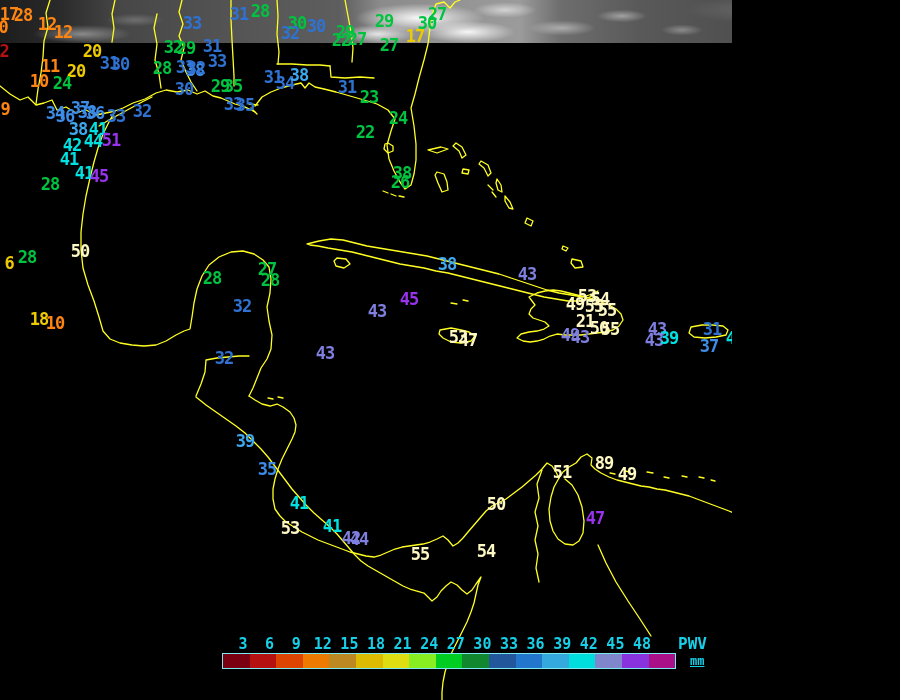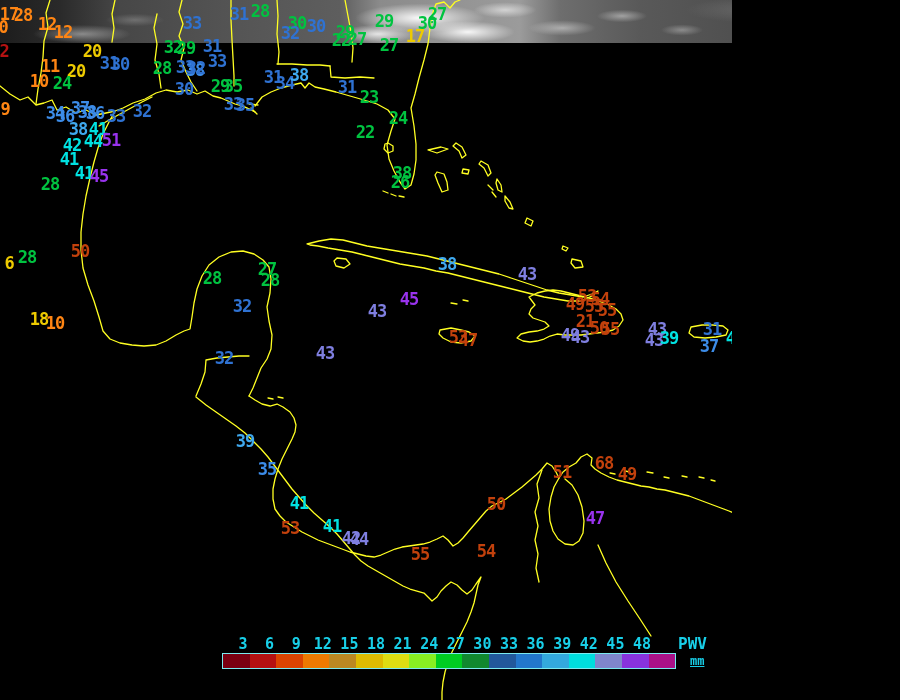--- a/index.html
+++ b/index.html
@@ -21,21 +21,21 @@
       radial-gradient(ellipse 100px 18px at 758px 10px, rgba(140,140,140,.4), rgba(255,255,255,0) 72%),
       linear-gradient(90deg,#1d1d1d 0px,#2a2a2a 60px,#474747 120px,#555 240px,#5e5e5e 340px,
                       #8b8b8b 380px,#9b9b9b 520px,#6e6e6e 560px,#595959 640px,#4d4d4d 760px,#515151 900px);}
   #coastsvg{position:absolute;left:0;top:0;z-index:2;}
   #stations{position:absolute;left:0;top:0;width:900px;height:700px;z-index:3;}
   .station{position:absolute;transform:translate(-50%,-50%);font-weight:bold;font-size:17px;
            line-height:1;letter-spacing:-1px;white-space:nowrap;}
   .c-red2{color:#b51212}.c-orange{color:#ff8513}.c-gold{color:#eecb00}
   .c-green{color:#00c340}.c-sblue{color:#2f72d2}.c-blue{color:#3c8ce8}
   .c-lblue{color:#3fa9ef}.c-cyan{color:#00e2e2}.c-slate{color:#7f7fe0}
-  .c-violet{color:#9933ee}.c-magenta{color:#c2410c}
+  .c-violet{color:#9933ee}.c-magenta{color:#fef9c3}
   
   #legend{position:absolute;left:0;top:0;width:900px;height:700px;z-index:4;pointer-events:none;}
   #colorbar{position:absolute;left:222px;top:653px;width:452px;height:14px;
             border:1px solid #7be9ef;display:flex;}
   #colorbar .seg{flex:1;height:100%;}
   .tick{position:absolute;top:637px;transform:translateX(-50%);color:#18cfe8;
         font-weight:bold;font-size:15px;line-height:1;}
   #pwv-label{position:absolute;left:678px;top:636px;color:#18cfe8;font-weight:bold;font-size:16px;line-height:1;}
   #pwv-unit{position:absolute;left:690px;top:655px;color:#18cfe8;font-weight:bold;font-size:12px;line-height:1;text-decoration:underline;}
   #maptitle{position:absolute;left:154px;top:672px;color:#23d923;font-weight:bold;
@@ -219,21 +219,21 @@
       <span class="station c-blue" style="left: 267px; top: 469px;">35</span>
       <span class="station c-cyan" style="left: 299px; top: 503px;">41</span>
       <span class="station c-magenta" style="left: 290px; top: 528px;">53</span>
       <span class="station c-cyan" style="left: 332px; top: 526px;">41</span>
       <span class="station c-slate" style="left: 351px; top: 538px;">42</span>
       <span class="station c-slate" style="left: 359px; top: 539px;">44</span>
       <span class="station c-magenta" style="left: 420px; top: 554px;">55</span>
       <span class="station c-magenta" style="left: 486px; top: 551px;">54</span>
       <span class="station c-magenta" style="left: 496px; top: 504px;">50</span>
       <span class="station c-magenta" style="left: 562px; top: 472px;">51</span>
-      <span class="station c-magenta" style="left: 604px; top: 463px;">68</span>
+      <span class="station c-magenta" style="left: 604px; top: 463px;">89</span>
       <span class="station c-magenta" style="left: 627px; top: 474px;">49</span>
       <span class="station c-violet" style="left: 595px; top: 518px;">47</span>
       <span class="station c-magenta" style="left: 788px; top: 506px;">49</span>
       <span class="station c-magenta" style="left: 782px; top: 513px;">51</span>
     </div>
 
   <div id="legend">
     <div id="ticks">
         <span class="tick" style="left: 243px;">3</span>
         <span class="tick" style="left: 269.6px;">6</span>

